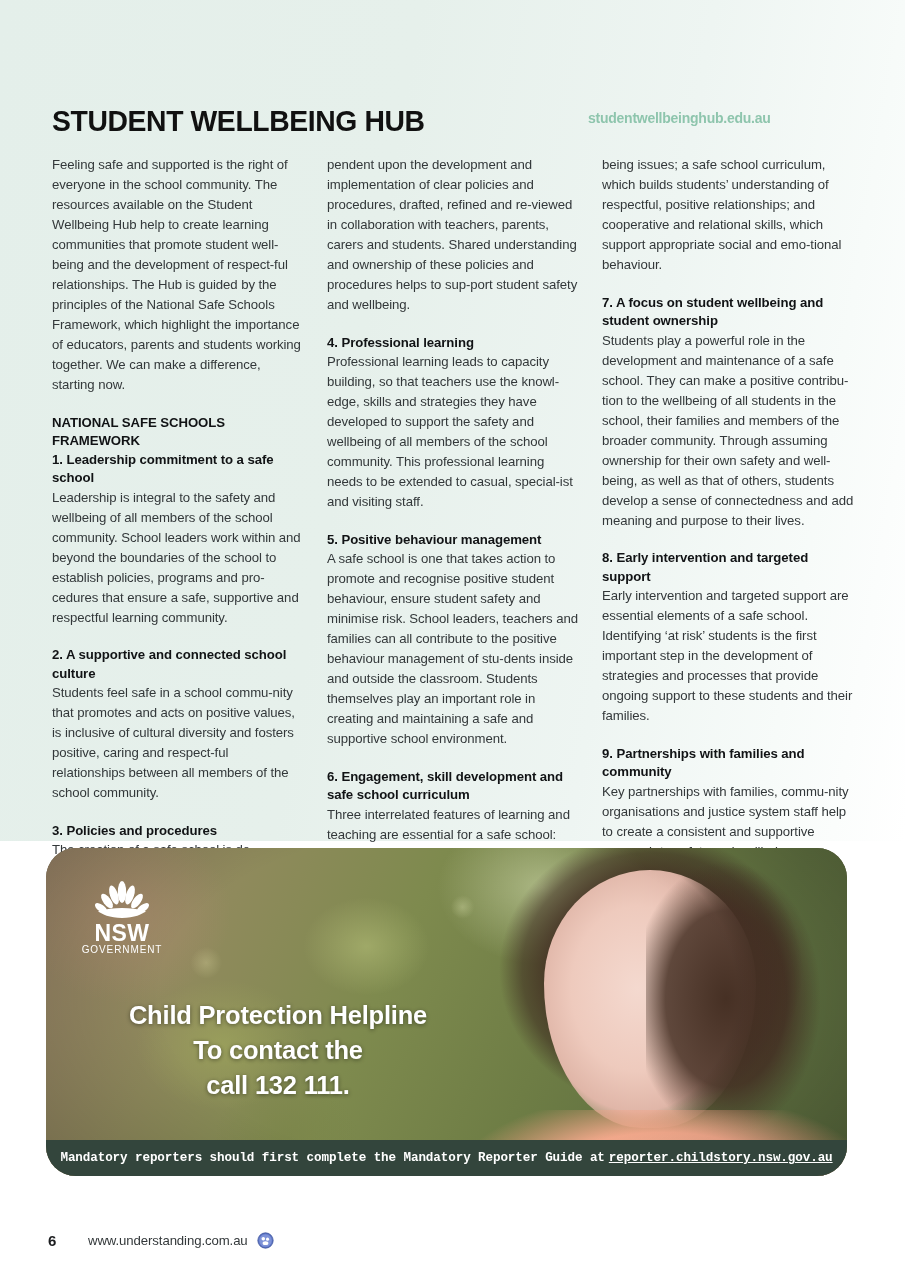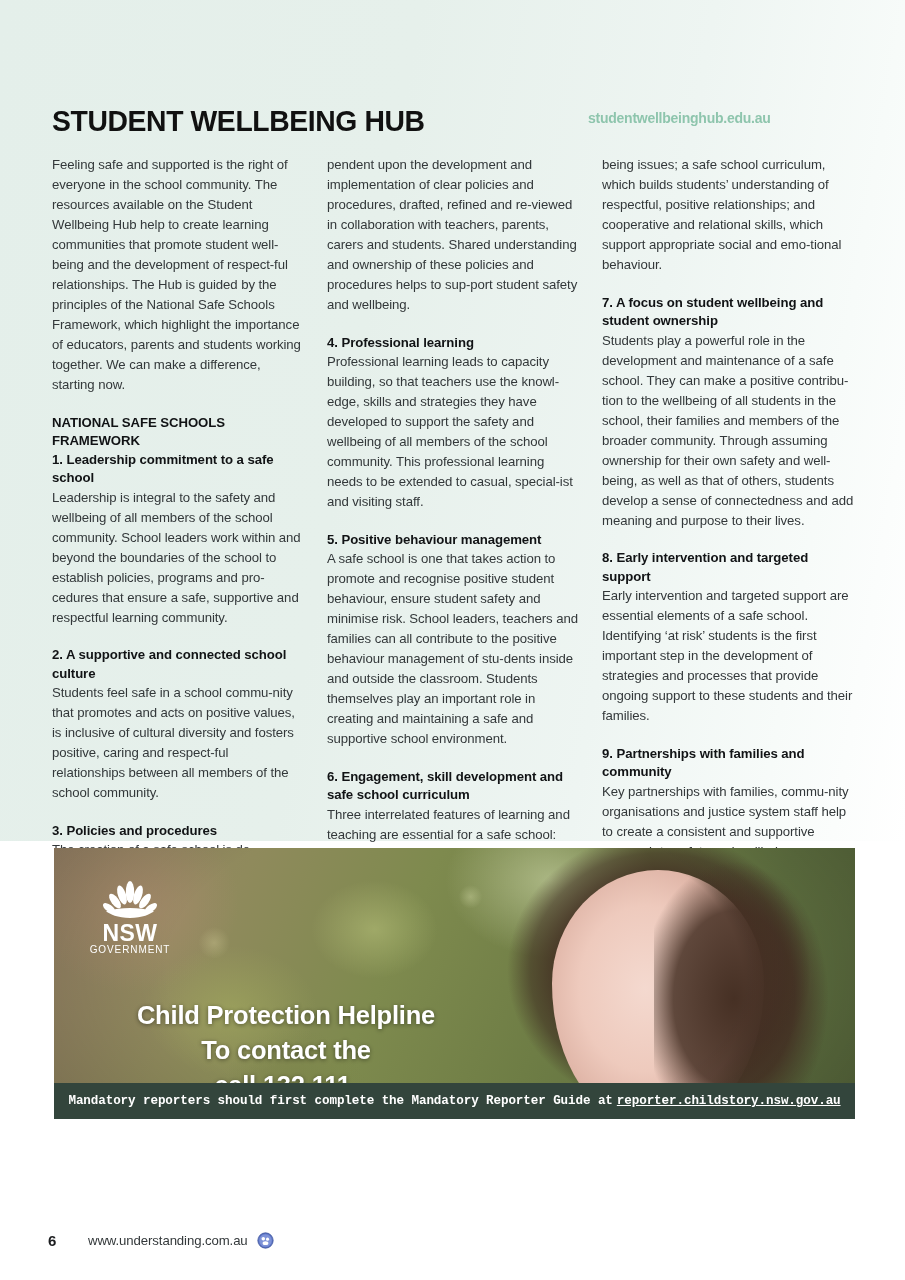--- a/index.html
+++ b/index.html
@@ -96,26 +96,27 @@
     font-weight: bold;
     color: #111315;
     margin: 0;
     letter-spacing: -0.08px;
   }
   .gap { height: 18.55px; }
 
   
   .advert {
     position: absolute;
-    left: 54px;
+    left: 46px;
     top: 848px;
     width: 801px;
-    height: 271px;
+    height: 328px;
     overflow: hidden;
     background: #5e5540;
+    border-radius: 30px;
   }
 
   
   .photo-bg {
     position: absolute;
     inset: 0;
     background:
       radial-gradient(ellipse 150px 110px at 62% 12%, rgba(216,226,180,0.55), rgba(216,226,180,0) 70%),
       radial-gradient(ellipse 120px 90px at 22% 60%, rgba(168,178,96,0.5), rgba(168,178,96,0) 72%),
       radial-gradient(ellipse 90px 70px at 40% 30%, rgba(196,206,132,0.45), rgba(196,206,132,0) 70%),

